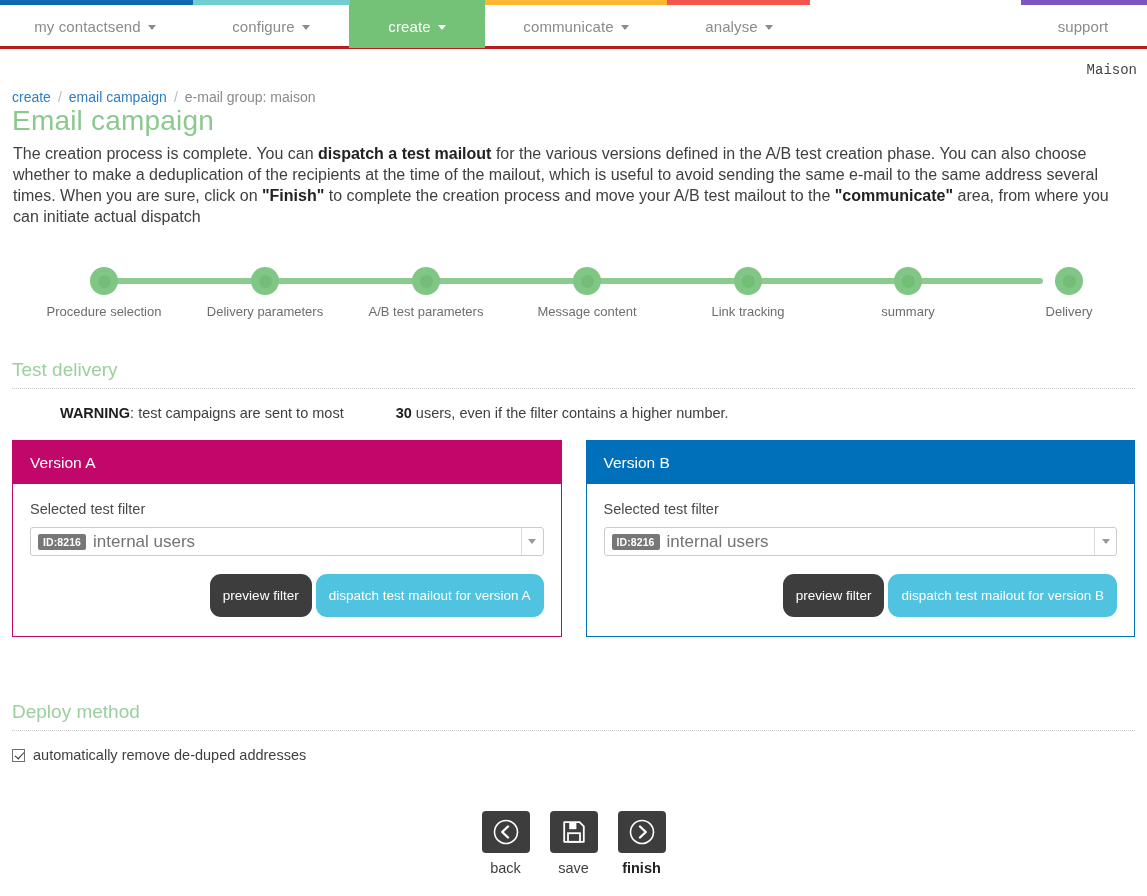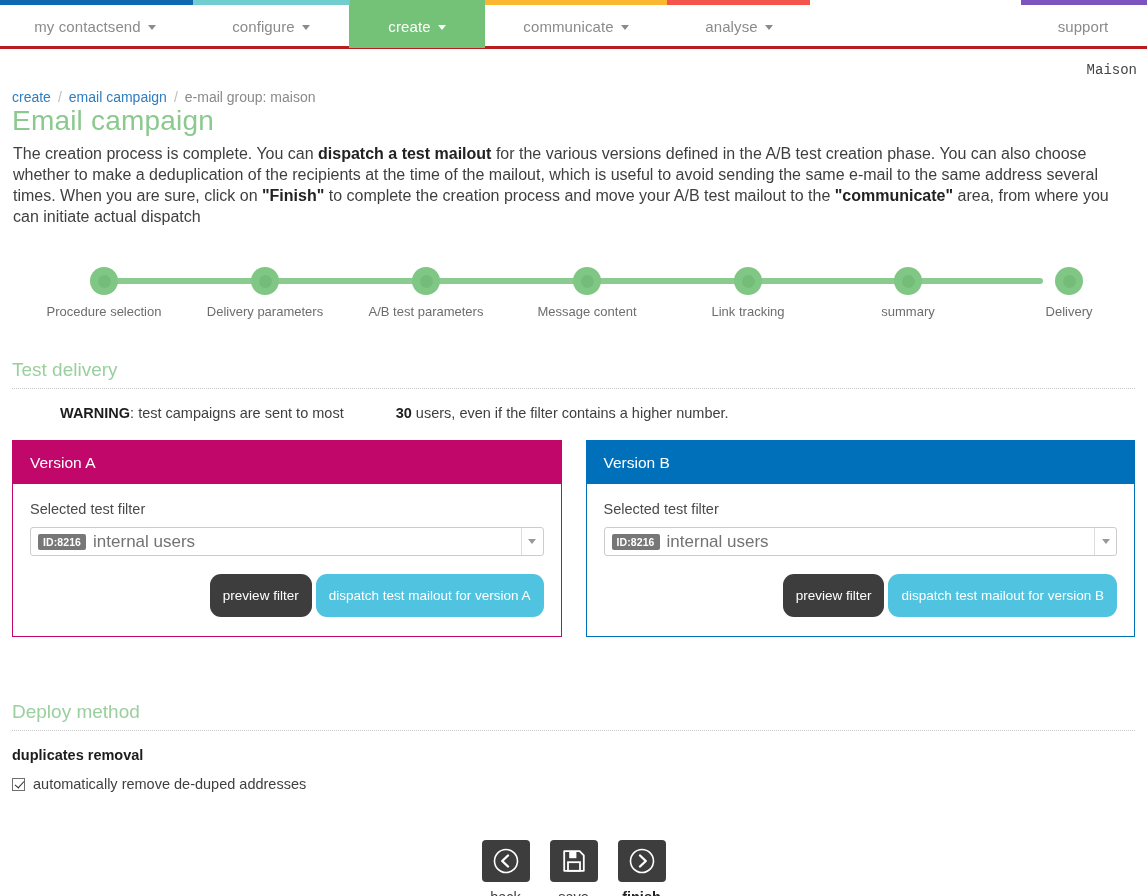--- a/index.html
+++ b/index.html
@@ -310,21 +310,20 @@
               <button class="btn dark">preview filter</button>
               <button class="btn cyan">dispatch test mailout for version B</button>
             </div>
           </div>
         </div>
       </div>
 
     <div style="height:54px"></div>
     <div class="sechead">Deploy method</div>
     <div class="dashline"></div>
-    <div class="subhead">duplicates removal</div>
     <div class="checkrow">
       <span class="cbox"></span>
       <span class="checklabel">automatically remove de-duped addresses</span>
     </div>
 
     <div class="footer" id="footer">
         <div class="fbtn">
           <div class="fbtnbox">
             <svg class="circ-icon" width="26" height="26" viewBox="0 0 26 26">
               <circle cx="13" cy="13" r="11.5" fill="none" stroke="#fff" stroke-width="1.6"></circle>

